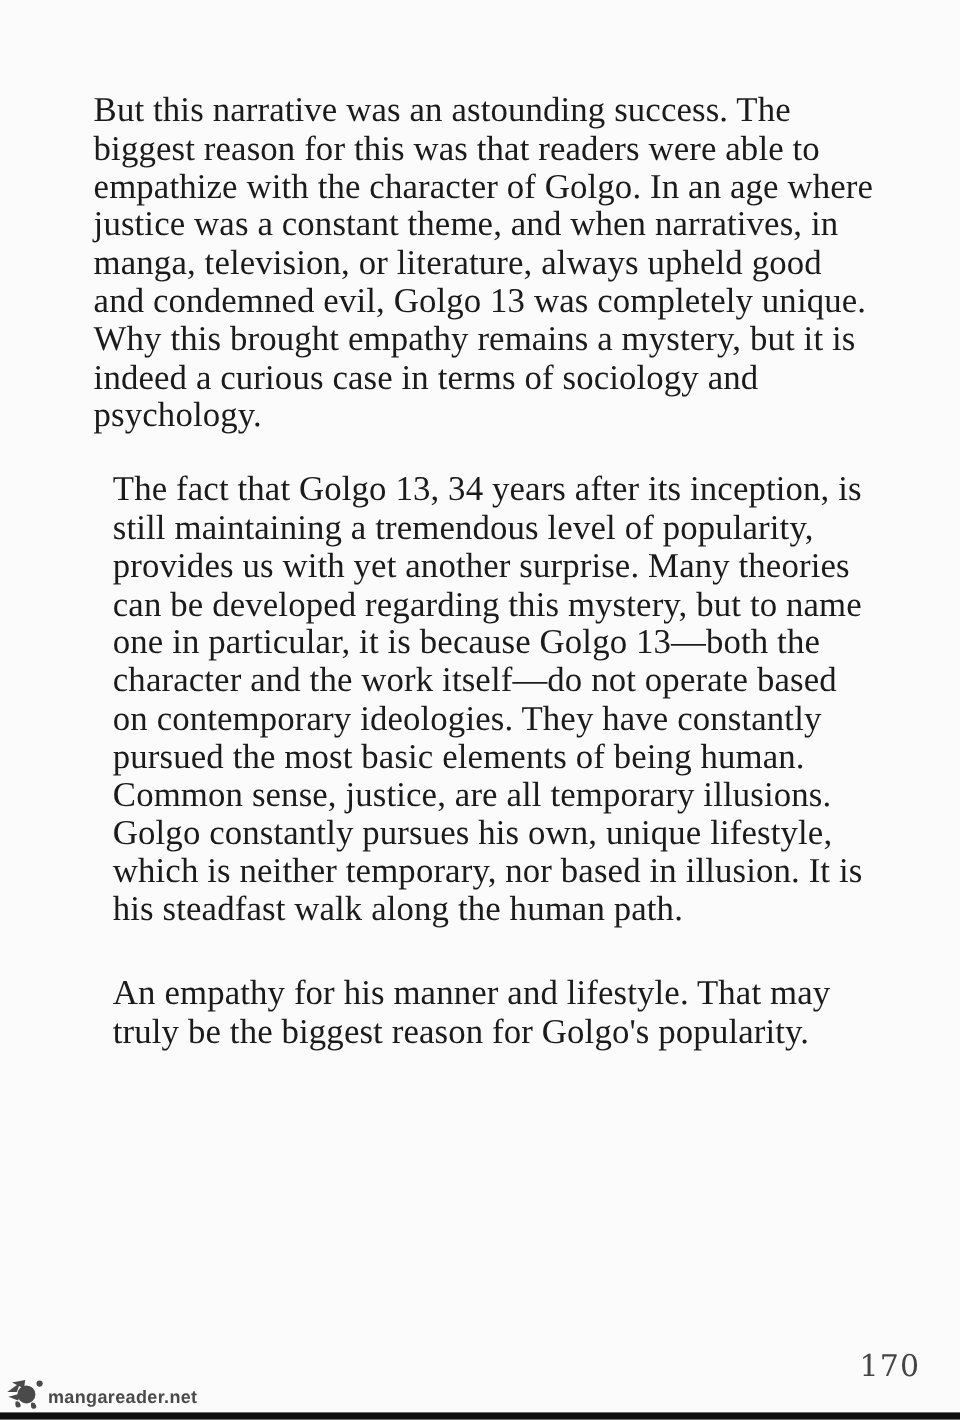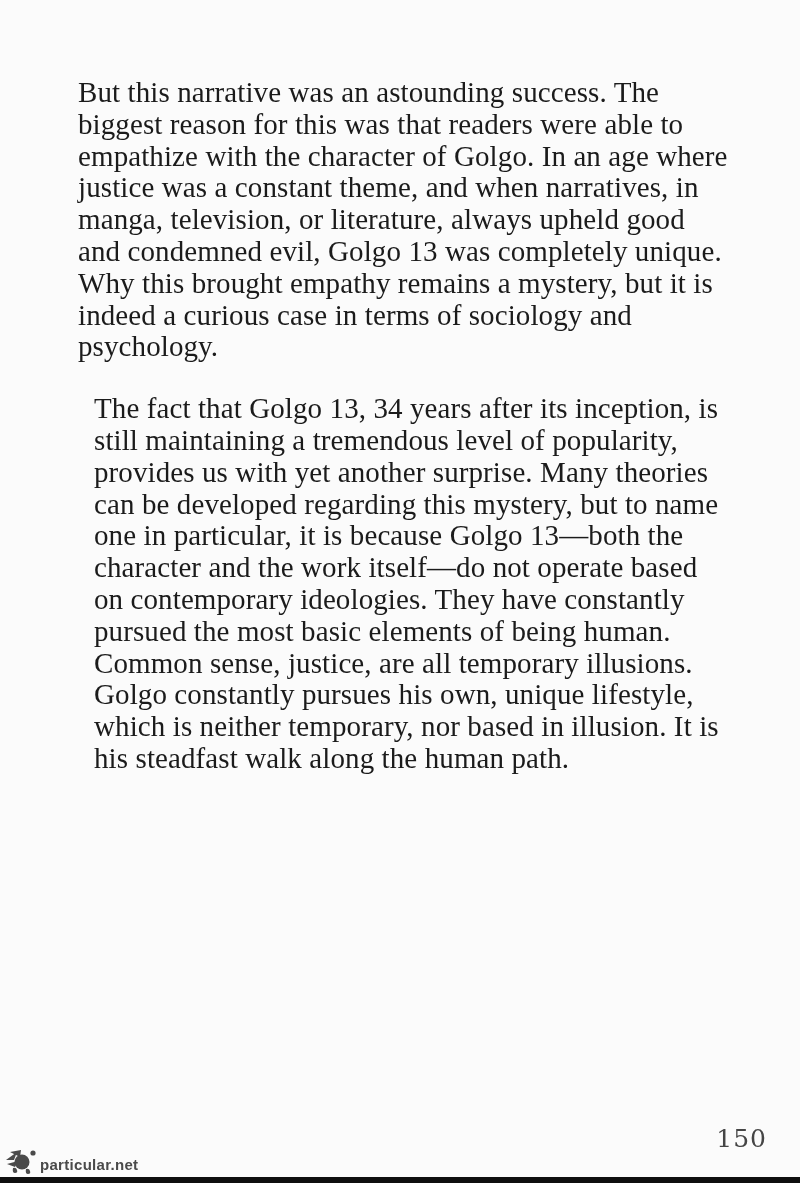--- a/index.html
+++ b/index.html
@@ -101,34 +101,36 @@
 provides us with yet another surprise. Many theories
 can be developed regarding this mystery, but to name
 one in particular, it is because Golgo 13—both the
 character and the work itself—do not operate based
 on contemporary ideologies. They have constantly
 pursued the most basic elements of being human.
 Common sense, justice, are all temporary illusions.
 Golgo constantly pursues his own, unique lifestyle,
 which is neither temporary, nor based in illusion. It is
 his steadfast walk along the human path.</p>
+    <p class="p3">An empathy for his manner and lifestyle. That may
+truly be the biggest reason for Golgo's popularity.</p>
   </div>
 
   <div class="watermark">
     <svg class="logo" viewBox="0 0 32 28" xmlns="http://www.w3.org/2000/svg" aria-hidden="true">
       <g fill="#4a4a4a">
         <polygon points="0,13 11,5 8,13"></polygon>
         <polygon points="4,5 14,10 15,3"></polygon>
         <polygon points="1,17 12,14 9,20"></polygon>
         <circle cx="16" cy="15" r="7.5"></circle>
         <circle cx="27" cy="6" r="2.6"></circle>
         <path d="M7 21 q3 -1 4 2 q1 3 -2 3 q-3 0 -2 -5 z"></path>
         <path d="M20 22 q3 -1 4 2 q1 3 -2 3 q-3 0 -2 -5 z"></path>
       </g>
     </svg>
-    <span class="wm-text">particular.net</span>
+    <span class="wm-text">mangareader.net</span>
   </div>
 
-  <div class="page-number">150</div>
+  <div class="page-number">170</div>
 
   <div class="bottom-bar"></div>
 
 </div>
 
 </body></html>

